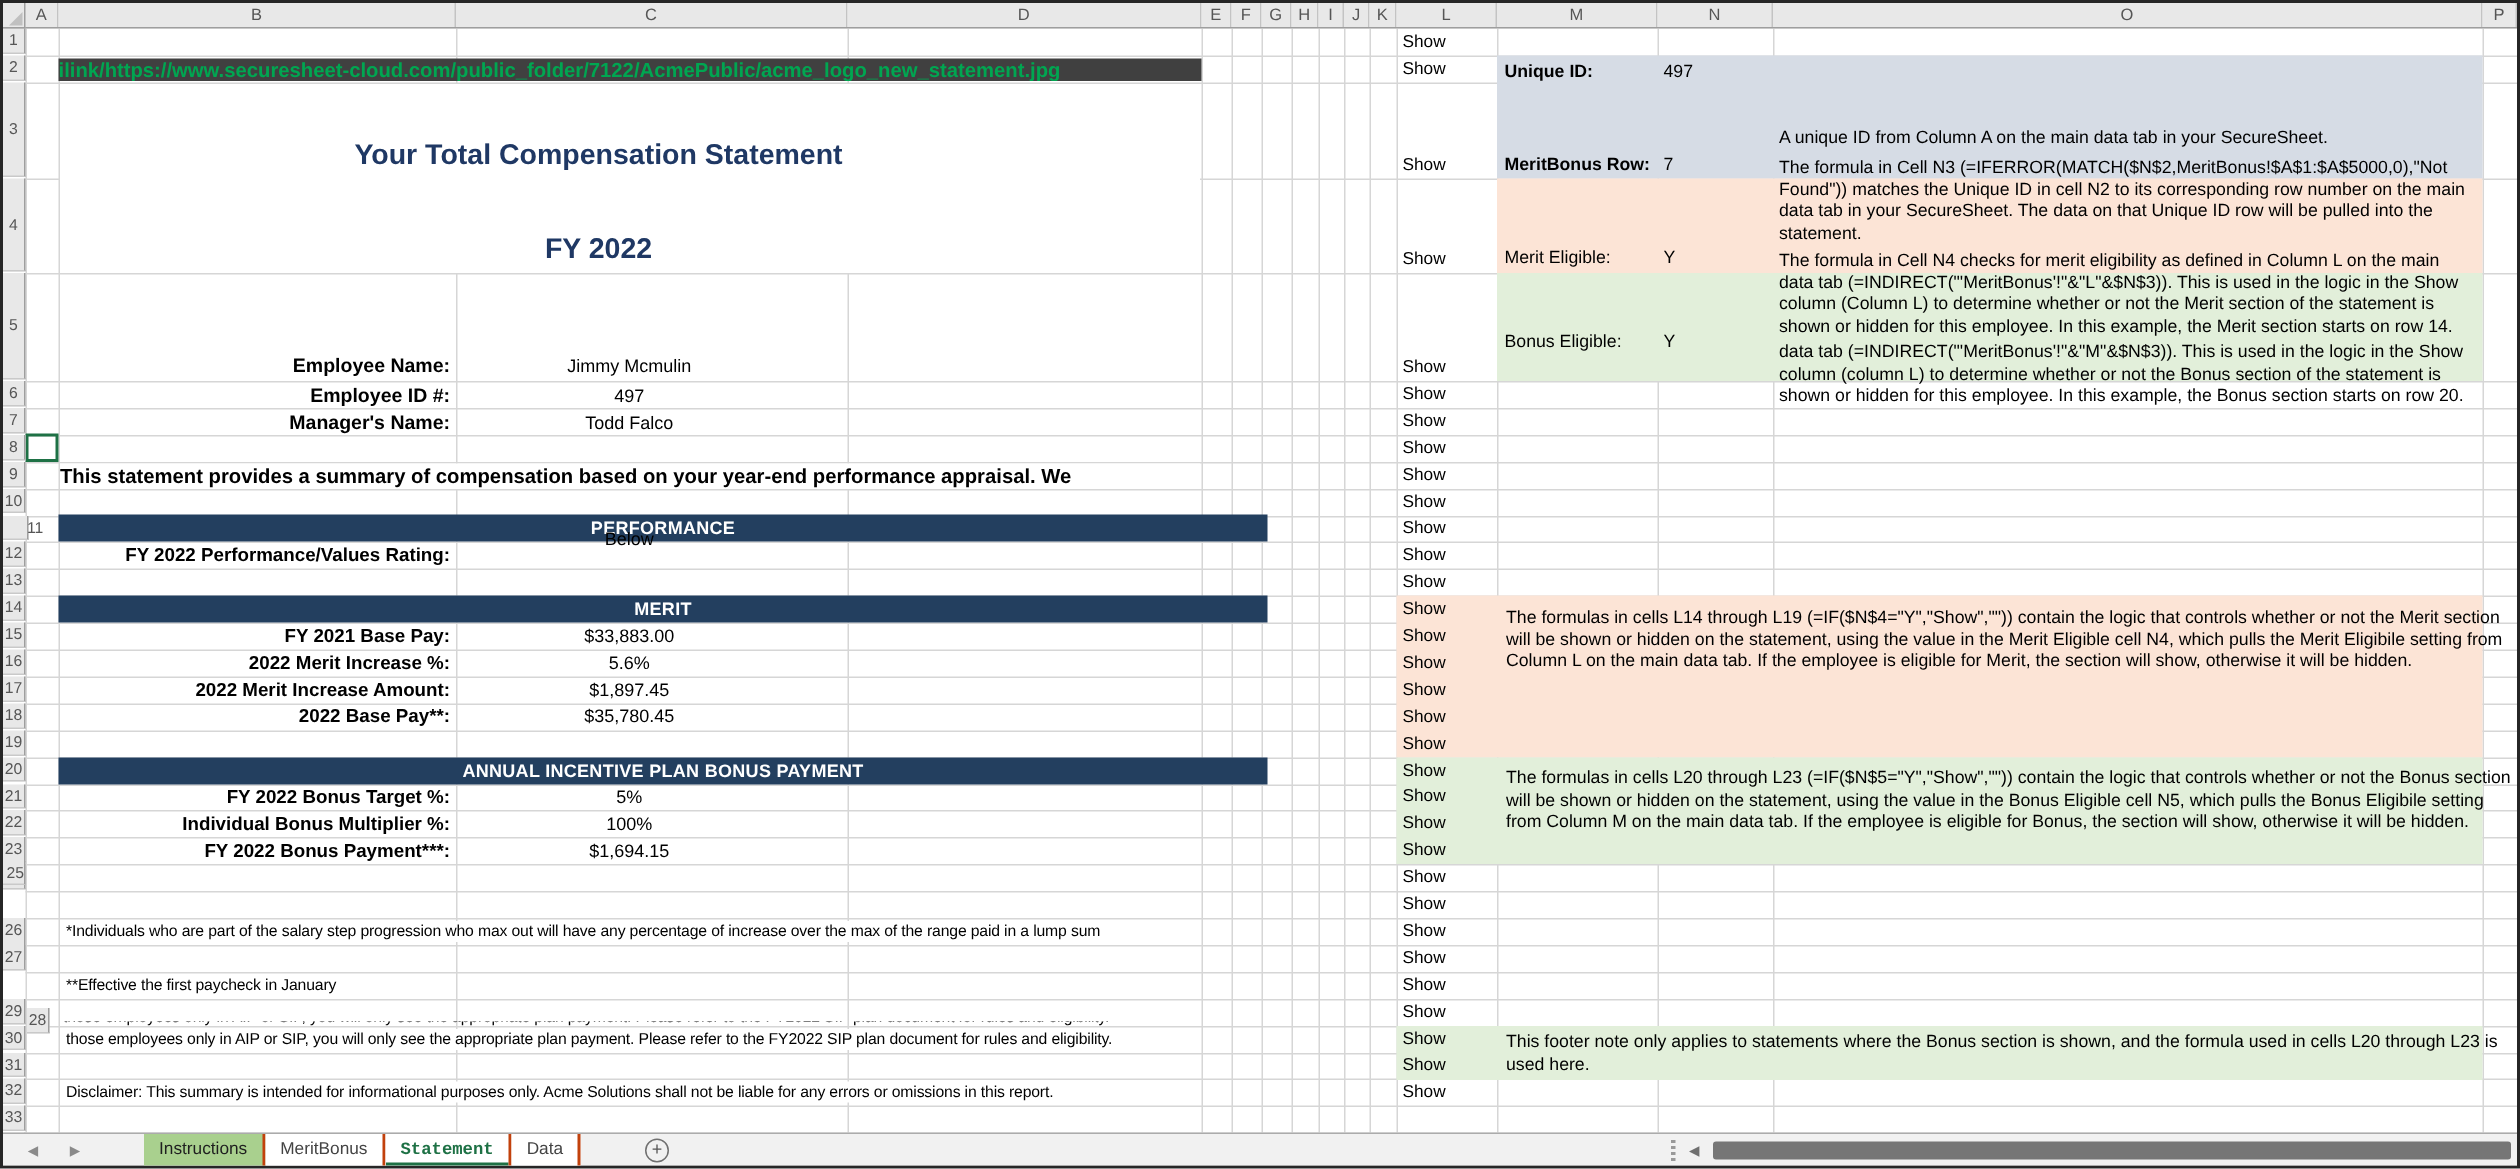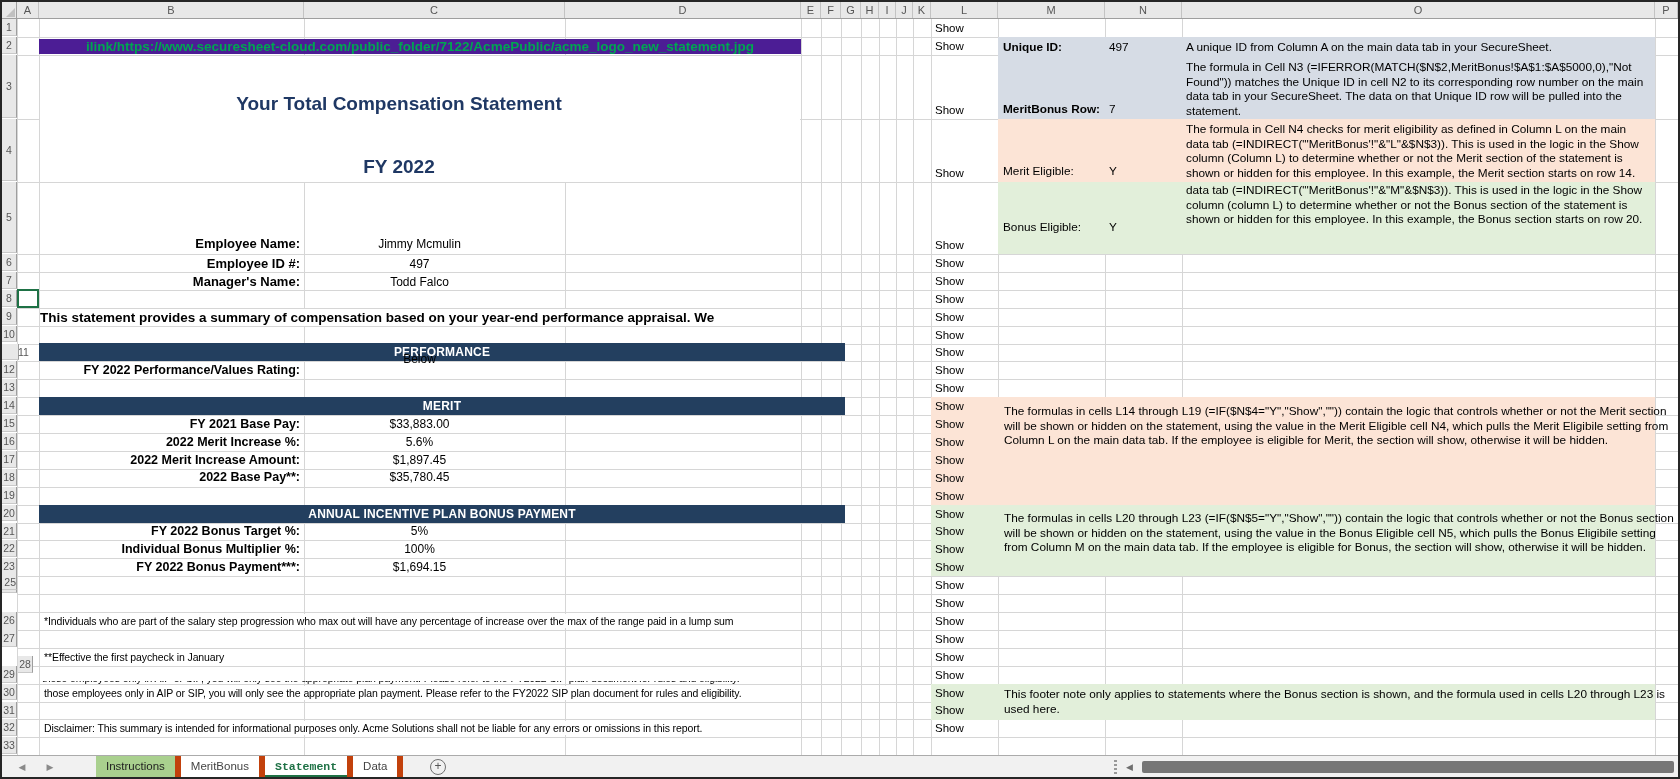--- a/index.html
+++ b/index.html
@@ -28,22 +28,22 @@
   .blk{position:absolute;z-index:1;}
   #blk-blue  {left:996px;top:18px; width:657px;height:82px;background:#D6DCE5;}
   #blk-peach1{left:996px;top:100px;width:657px;height:63px;background:#FCE4D6;}
   #blk-green1{left:996px;top:163px;width:657px;height:72px;background:#E2EFDA;}
   #blk-peach2{left:929px;top:378px;width:724px;height:108px;background:#FCE4D6;}
   #blk-green2{left:929px;top:486px;width:724px;height:71px;background:#E2EFDA;}
   #blk-green3{left:929px;top:665px;width:724px;height:36px;background:#E2EFDA;}
   #title-patch{left:38px;top:37px;width:760px;height:126px;background:#fff;}
   
   .stx{position:absolute;z-index:2;}
-  #link-row{left:37px;top:20px;width:762px;text-align:center;font-size:13.5px;font-weight:bold;
-            color:#00A651;white-space:nowrap;overflow:hidden;background:#4c1d95;}
+  #link-row{left:37px;top:20px;width:762px;font-size:13.5px;font-weight:bold;
+            color:#00A651;white-space:nowrap;overflow:hidden;background:#404040;}
   #title{left:37px;top:72px;width:720px;height:26px;line-height:26px;text-align:center;
          font-size:19px;font-weight:bold;color:#1F3864;}
   #fy{left:37px;top:135px;width:720px;height:25px;line-height:25px;text-align:center;
       font-size:19px;font-weight:bold;color:#1F3864;}
   .lbl{position:absolute;left:38px;width:260px;height:16px;line-height:16px;text-align:right;
        font-weight:bold;font-size:12.5px;z-index:2;}
   .val{position:absolute;left:302px;width:231px;height:16px;line-height:16px;text-align:center;
        font-size:12px;z-index:2;}
   .bar{position:absolute;left:37px;width:806px;height:18px;line-height:18px;background:#233F5F;
        color:#fff;font-weight:bold;font-size:12px;text-align:center;letter-spacing:.2px;z-index:2;}
@@ -51,38 +51,38 @@
          font-size:13.5px;white-space:nowrap;overflow:hidden;background:#fff;}
   .fn{position:absolute;left:40px;font-size:10.5px;white-space:nowrap;background:#fff;
       padding:1px 2px;z-index:2;letter-spacing:-0.1px;}
   #fn3-sliver{position:absolute;left:40px;top:662px;width:755px;height:3px;overflow:hidden;z-index:2;}
   #fn3-sliver span{display:block;margin-top:-9px;font-size:10.5px;white-space:nowrap;letter-spacing:-0.1px;}
   
   .ann-lbl{position:absolute;left:1001px;width:104px;height:14px;line-height:14px;font-size:11.8px;z-index:2;}
   .ann-val{position:absolute;left:1107px;width:60px;height:14px;line-height:14px;font-size:11.8px;z-index:2;}
   .bold{font-weight:bold;}
   .note{position:absolute;font-size:11.8px;line-height:14.5px;z-index:2;}
-  .note-o{left:1184px;width:464px;}
+  .note-o{left:1184px;width:464px;margin-top:44px;}
   .note-m{left:1002px;width:672px;}
   #note-uid{top:21px;} #note-mbrow{top:41px;} #ann-uid{top:21px;} #ann-mbrow{top:83px;}
   #ann-melig{top:145px;} #note-melig{top:103px;}
   #ann-belig{top:201px;} #note-belig{top:164px;}
   #note-l14{top:385px;} #note-l20{top:492px;} #note-l30{top:668px;}
   
   #sel-a8{position:absolute;left:15px;top:270px;width:22px;height:19px;
           border:2px solid #1E7145;z-index:3;background:transparent;}
   
   #bottombar{position:absolute;left:0;top:753px;width:1676px;height:22px;background:#F1F1F1;
              border-top:1px solid #ABABAB;z-index:7;}
   .navarr{position:absolute;top:0;height:22px;line-height:22px;font-size:9px;color:#8A8A8A;
           width:20px;text-align:center;}
   #nav-prev{left:10px;} #nav-next{left:38px;}
   #tabs{position:absolute;left:94px;top:0;height:22px;display:flex;}
   .tab{height:22px;line-height:21px;text-align:center;font-size:11.5px;color:#444;background:#fff;
-       border-right:6px solid #c2410c;padding:0 10px;white-space:nowrap;}
+       border-right:2px solid #c2410c;padding:0 10px;white-space:nowrap;}
   .tab.green-fill{background:#A9D08E;color:#1f1f1f;}
   .tab.active{color:#1E7145;font-weight:bold;box-shadow:inset 0 -3px 0 #1E7145;font-family:Liberation Mono, monospace;}
   #add-tab{position:absolute;left:428px;top:3px;width:16px;height:16px;border:1px solid #707070;
            border-radius:50%;line-height:13px;text-align:center;font-size:12px;color:#555;background:#F1F1F1;}
   #hscroll-grip{position:absolute;left:1112px;top:4px;width:3px;height:14px;
         background:repeating-linear-gradient(#999 0 2px,transparent 2px 4px);}
   #hscroll-arrow{position:absolute;left:1124px;top:0;height:22px;line-height:22px;font-size:9px;color:#6F6F6F;}
   #hscroll-thumb{position:absolute;left:1140px;top:5px;width:532px;height:12px;background:#767676;border-radius:2px;}
 </style>
 </head>
@@ -255,21 +255,21 @@
       <div class="rh" style="top: 449.8px; height: 16.9px; line-height: 16.9px;">18</div>
       <div class="rh" style="top: 467.7px; height: 16.9px; line-height: 16.9px;">19</div>
       <div class="rh" style="top: 485.6px; height: 16.9px; line-height: 16.9px;">20</div>
       <div class="rh" style="top: 503.5px; height: 16.9px; line-height: 16.9px;">21</div>
       <div class="rh" style="top: 521.4px; height: 16.9px; line-height: 16.9px;">22</div>
       <div class="rh" style="top: 539.3px; height: 16.9px; line-height: 16.9px;">23</div>
       <div class="rh" style="top: 557.2px; height: 16.9px; line-height: 16.9px;">24</div>
       <div class="rh" style="top: 555px; height: 16px; line-height: 16.9px; text-align: right;">25</div>
       <div class="rh" style="top: 593px; height: 28px; line-height: 16.9px;">26</div>
       <div class="rh" style="top: 610.9px; height: 16.9px; line-height: 16.9px;">27</div>
-      <div class="rh" style="top: 637px; height: 16.9px; line-height: 16.9px; margin-left: 16px;">28</div>
+      <div class="rh" style="top: 653px; height: 16.9px; line-height: 16.9px; margin-left: 16px;">28</div>
       <div class="rh" style="top: 646.7px; height: 16.9px; line-height: 16.9px;">29</div>
       <div class="rh" style="top: 664.6px; height: 16.9px; line-height: 16.9px;">30</div>
       <div class="rh" style="top: 682.5px; height: 16.9px; line-height: 16.9px;">31</div>
       <div class="rh" style="top: 700.4px; height: 16.9px; line-height: 16.9px;">32</div>
       <div class="rh" style="top: 718.3px; height: 16.9px; line-height: 16.9px;">33</div>
       <div class="rh" style="top: 736.2px; height: 16.9px; line-height: 16.9px;">34</div>
       <div class="showcell" style="top: 2px;">Show</div>
       <div class="showcell" style="top: 20px;">Show</div>
       <div class="showcell" style="top: 84px;">Show</div>
       <div class="showcell" style="top: 147px;">Show</div>

